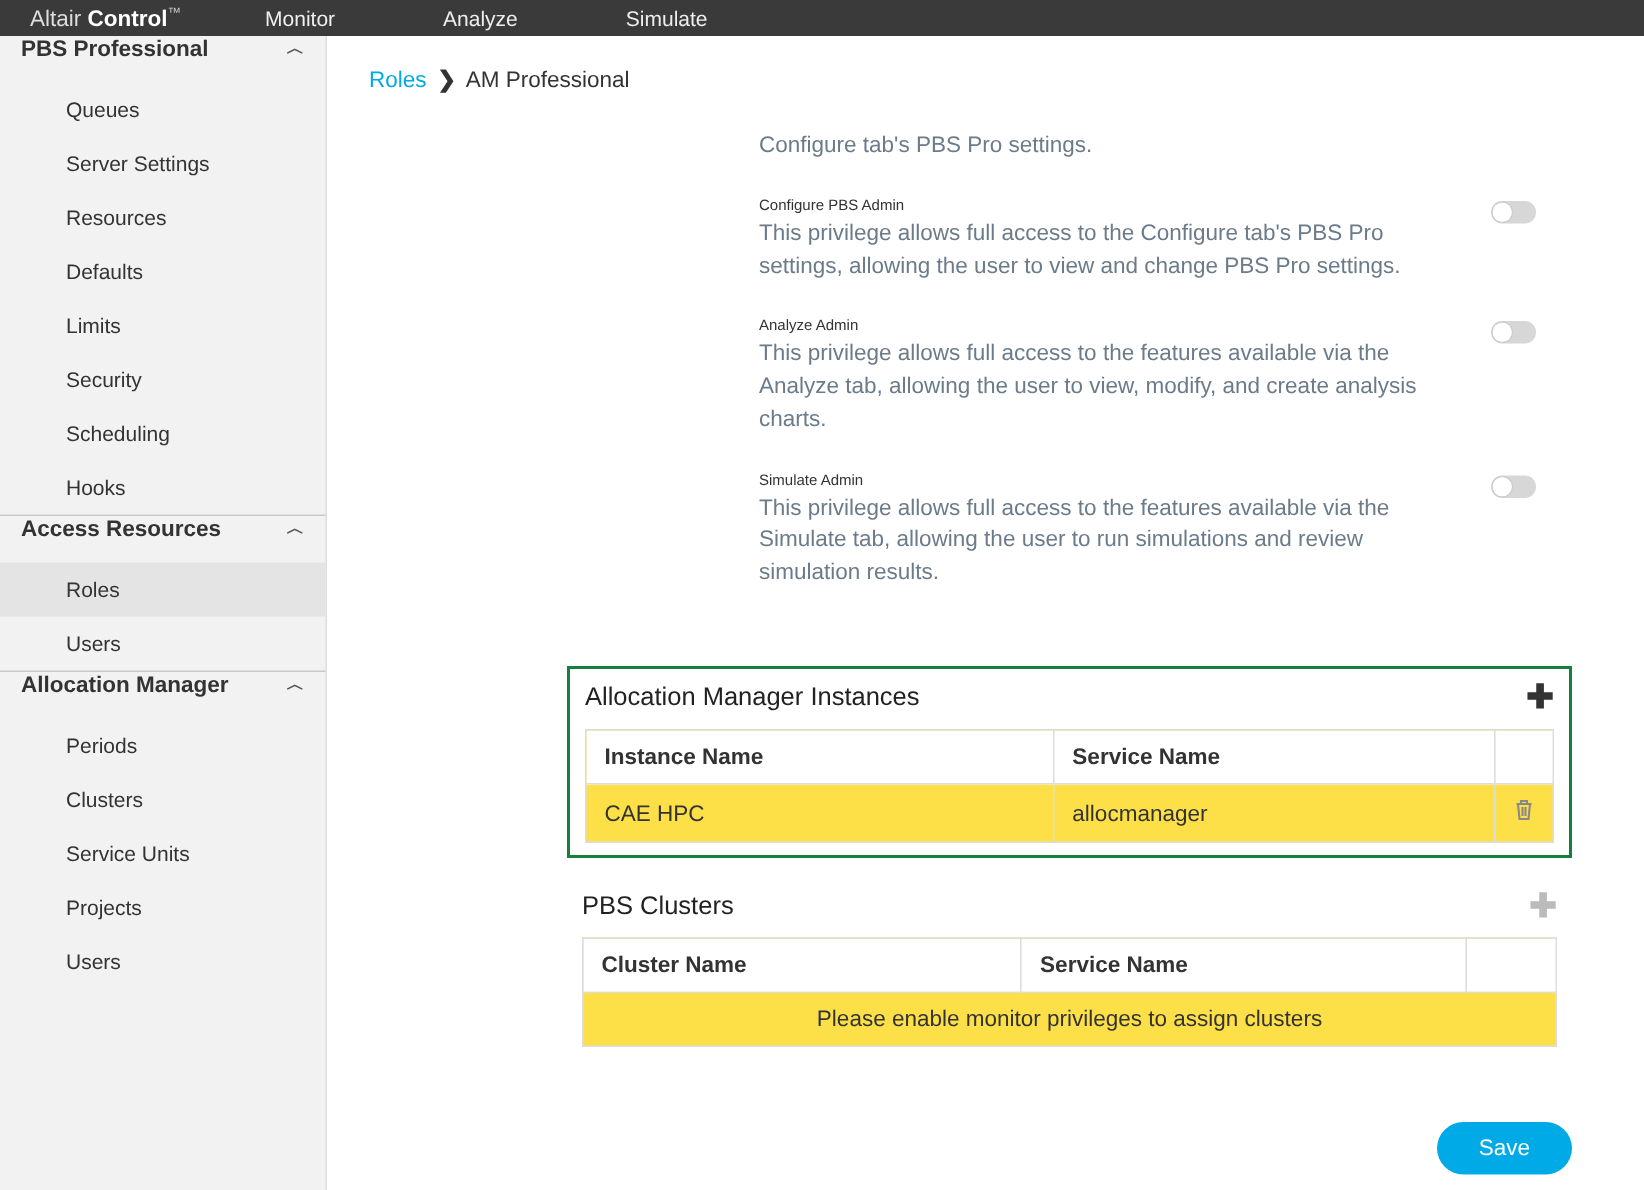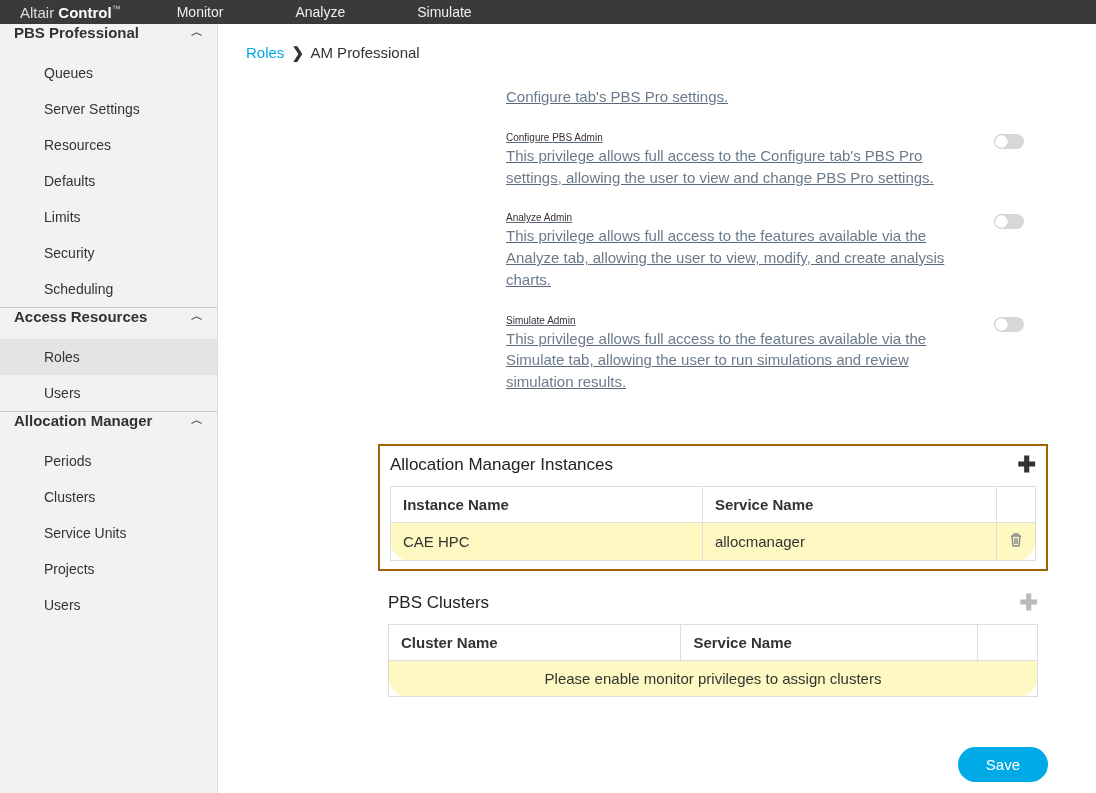--- a/index.html
+++ b/index.html
@@ -28,36 +28,36 @@
   .side-item.selected { background: #e4e4e4; }
   .side-sep { border-top: 1px solid #c8c8c8; }
   
   
   .breadcrumb { margin-bottom: 24px; font-size: 15px; }
   .breadcrumb a { color: #00aae6; text-decoration: none; }
   .breadcrumb .sep { color: #333; margin: 0 3px; font-weight: bold; }
   
   
   .priv-panel { position: relative; width: 528px; margin-left: 260px; height: 345px; overflow: hidden; }
-  .priv-inner { padding: 0 10px 0 0; font-size: 15px; color: #5a6a7a; text-decoration: underline; }
+  .priv-inner { padding: 0 10px 0 0; font-size: 15px; color: #5a6a7a; }
   .priv-block { margin-bottom: 24px; position: relative; padding-right: 44px; }
   .priv-title { color: #333; font-size: 10px; margin-bottom: 2px; }
   .priv-desc { color: #6b7b8a; line-height: 1.45; }
   .toggle { position: absolute; top: 2px; right: 0; width: 30px; height: 15px; background: #d7d7d7; border-radius: 10px; cursor: pointer; }
   .toggle .knob { position: absolute; left: 1px; top: 1px; width: 13px; height: 13px; background: #fff; border-radius: 50%; box-shadow: 0 0 1px rgba(0,0,0,.3); }
   
   
-  .box { border: 2px solid #a16207; margin-top: 13px; margin-left: 132px; width: 670px; padding: 8px 10px; position: relative; }
+  .box { border: 2px solid #15803d; margin-top: 13px; margin-left: 132px; width: 670px; padding: 8px 10px; position: relative; }
   .box.plain { border: none; }
   .box-header { display: flex; justify-content: space-between; align-items: center; margin-bottom: 10px; }
   .box-title { font-size: 17px; color: #222; }
   .box-add { font-size: 22px; font-weight: 700; line-height: 1; cursor: pointer; }
   .box-add.disabled { color: #bbb; cursor: default; }
   
-  table.data { width: 100%; border-collapse: collapse; background: #fef9c3; border-radius: 21px; }
+  table.data { width: 100%; border-collapse: collapse; background: #fde047; }
   table.data th, table.data td { border: 1px solid #ddd; padding: 9px 12px; text-align: left; font-size: 15px; }
   table.data th { font-weight: 700; background: #fff; }
   table.data td.action { width: 36px; text-align: center; }
   table.data td.msg { text-align: center; color: #333; }
   
   .trash { width: 14px; height: 16px; display: inline-block; cursor: pointer; }
   .trash svg { width: 14px; height: 16px; stroke: #888; fill: none; stroke-width: 1.4; }
   
   
   .save-row { margin-left: 132px; width: 670px; display: flex; justify-content: flex-end; margin-top: 42px; }
@@ -85,20 +85,21 @@
         <span>PBS Professional</span>
         <span class="chev">︿</span>
       </div>
       <div class="side-item">Queues</div>
       <div class="side-item">Server Settings</div>
       <div class="side-item">Resources</div>
       <div class="side-item">Defaults</div>
       <div class="side-item">Limits</div>
       <div class="side-item">Security</div>
       <div class="side-item">Scheduling</div>
+      <div class="side-item">Hooks</div>
     </div>
     <div class="side-sep"></div>
     <div class="side-section">
       <div class="side-header">
         <span>Access Resources</span>
         <span class="chev">︿</span>
       </div>
       <div class="side-item selected">Roles</div>
       <div class="side-item">Users</div>
     </div>

